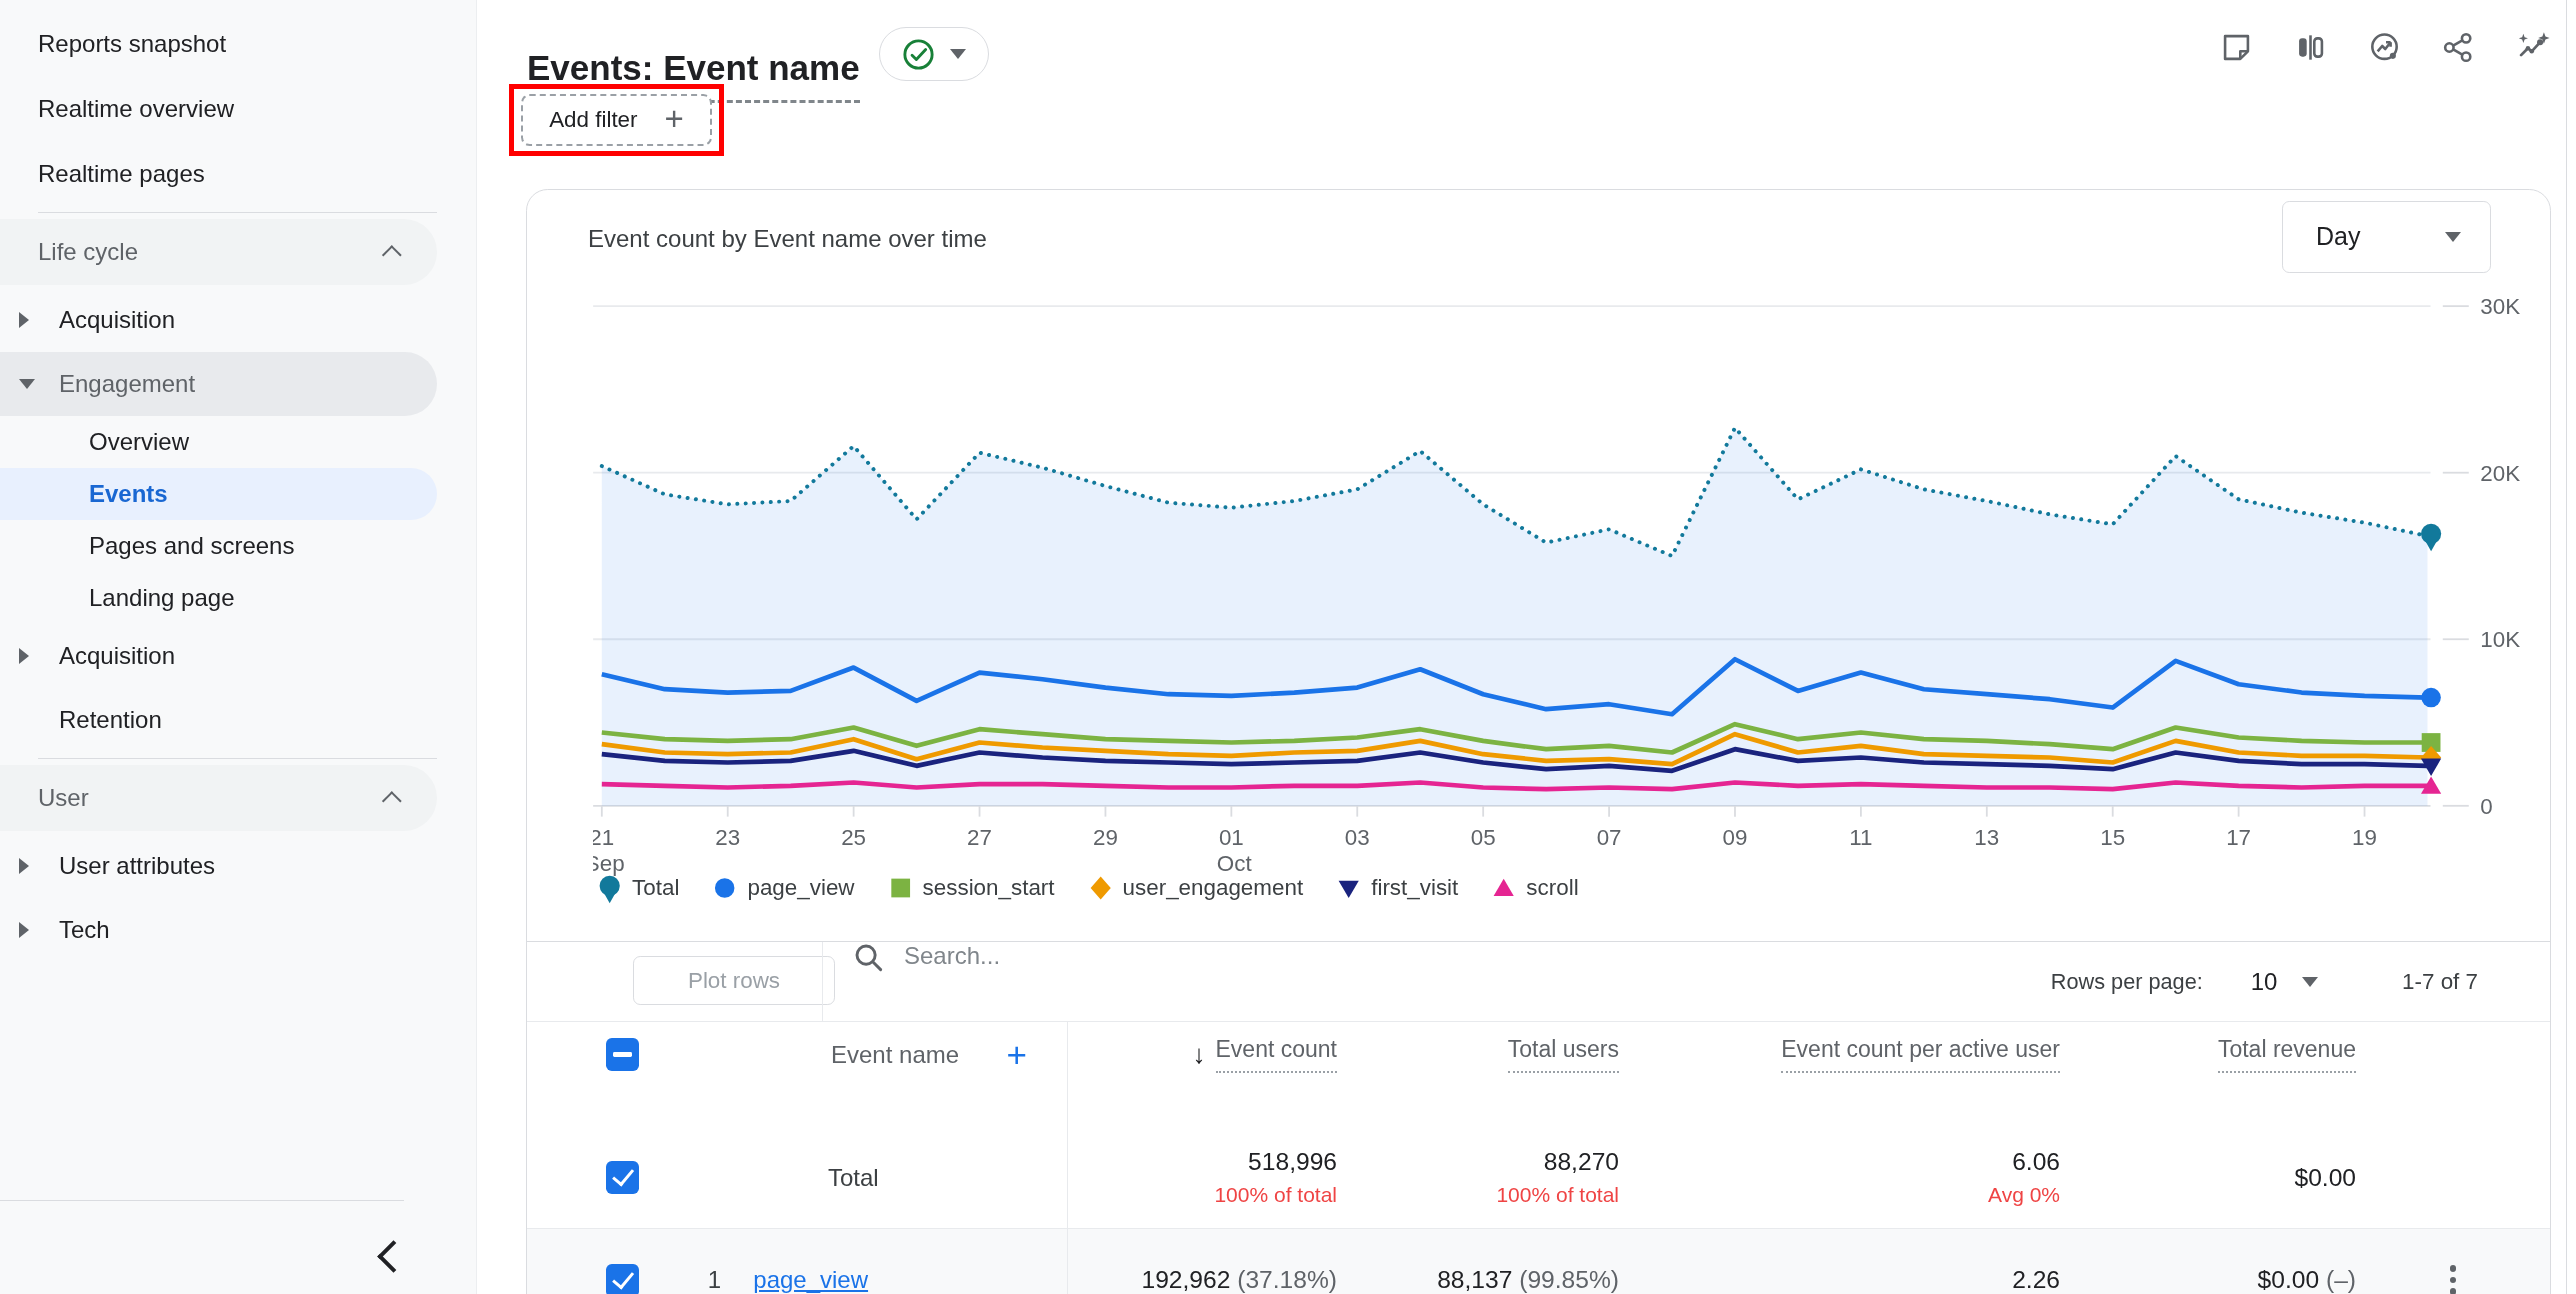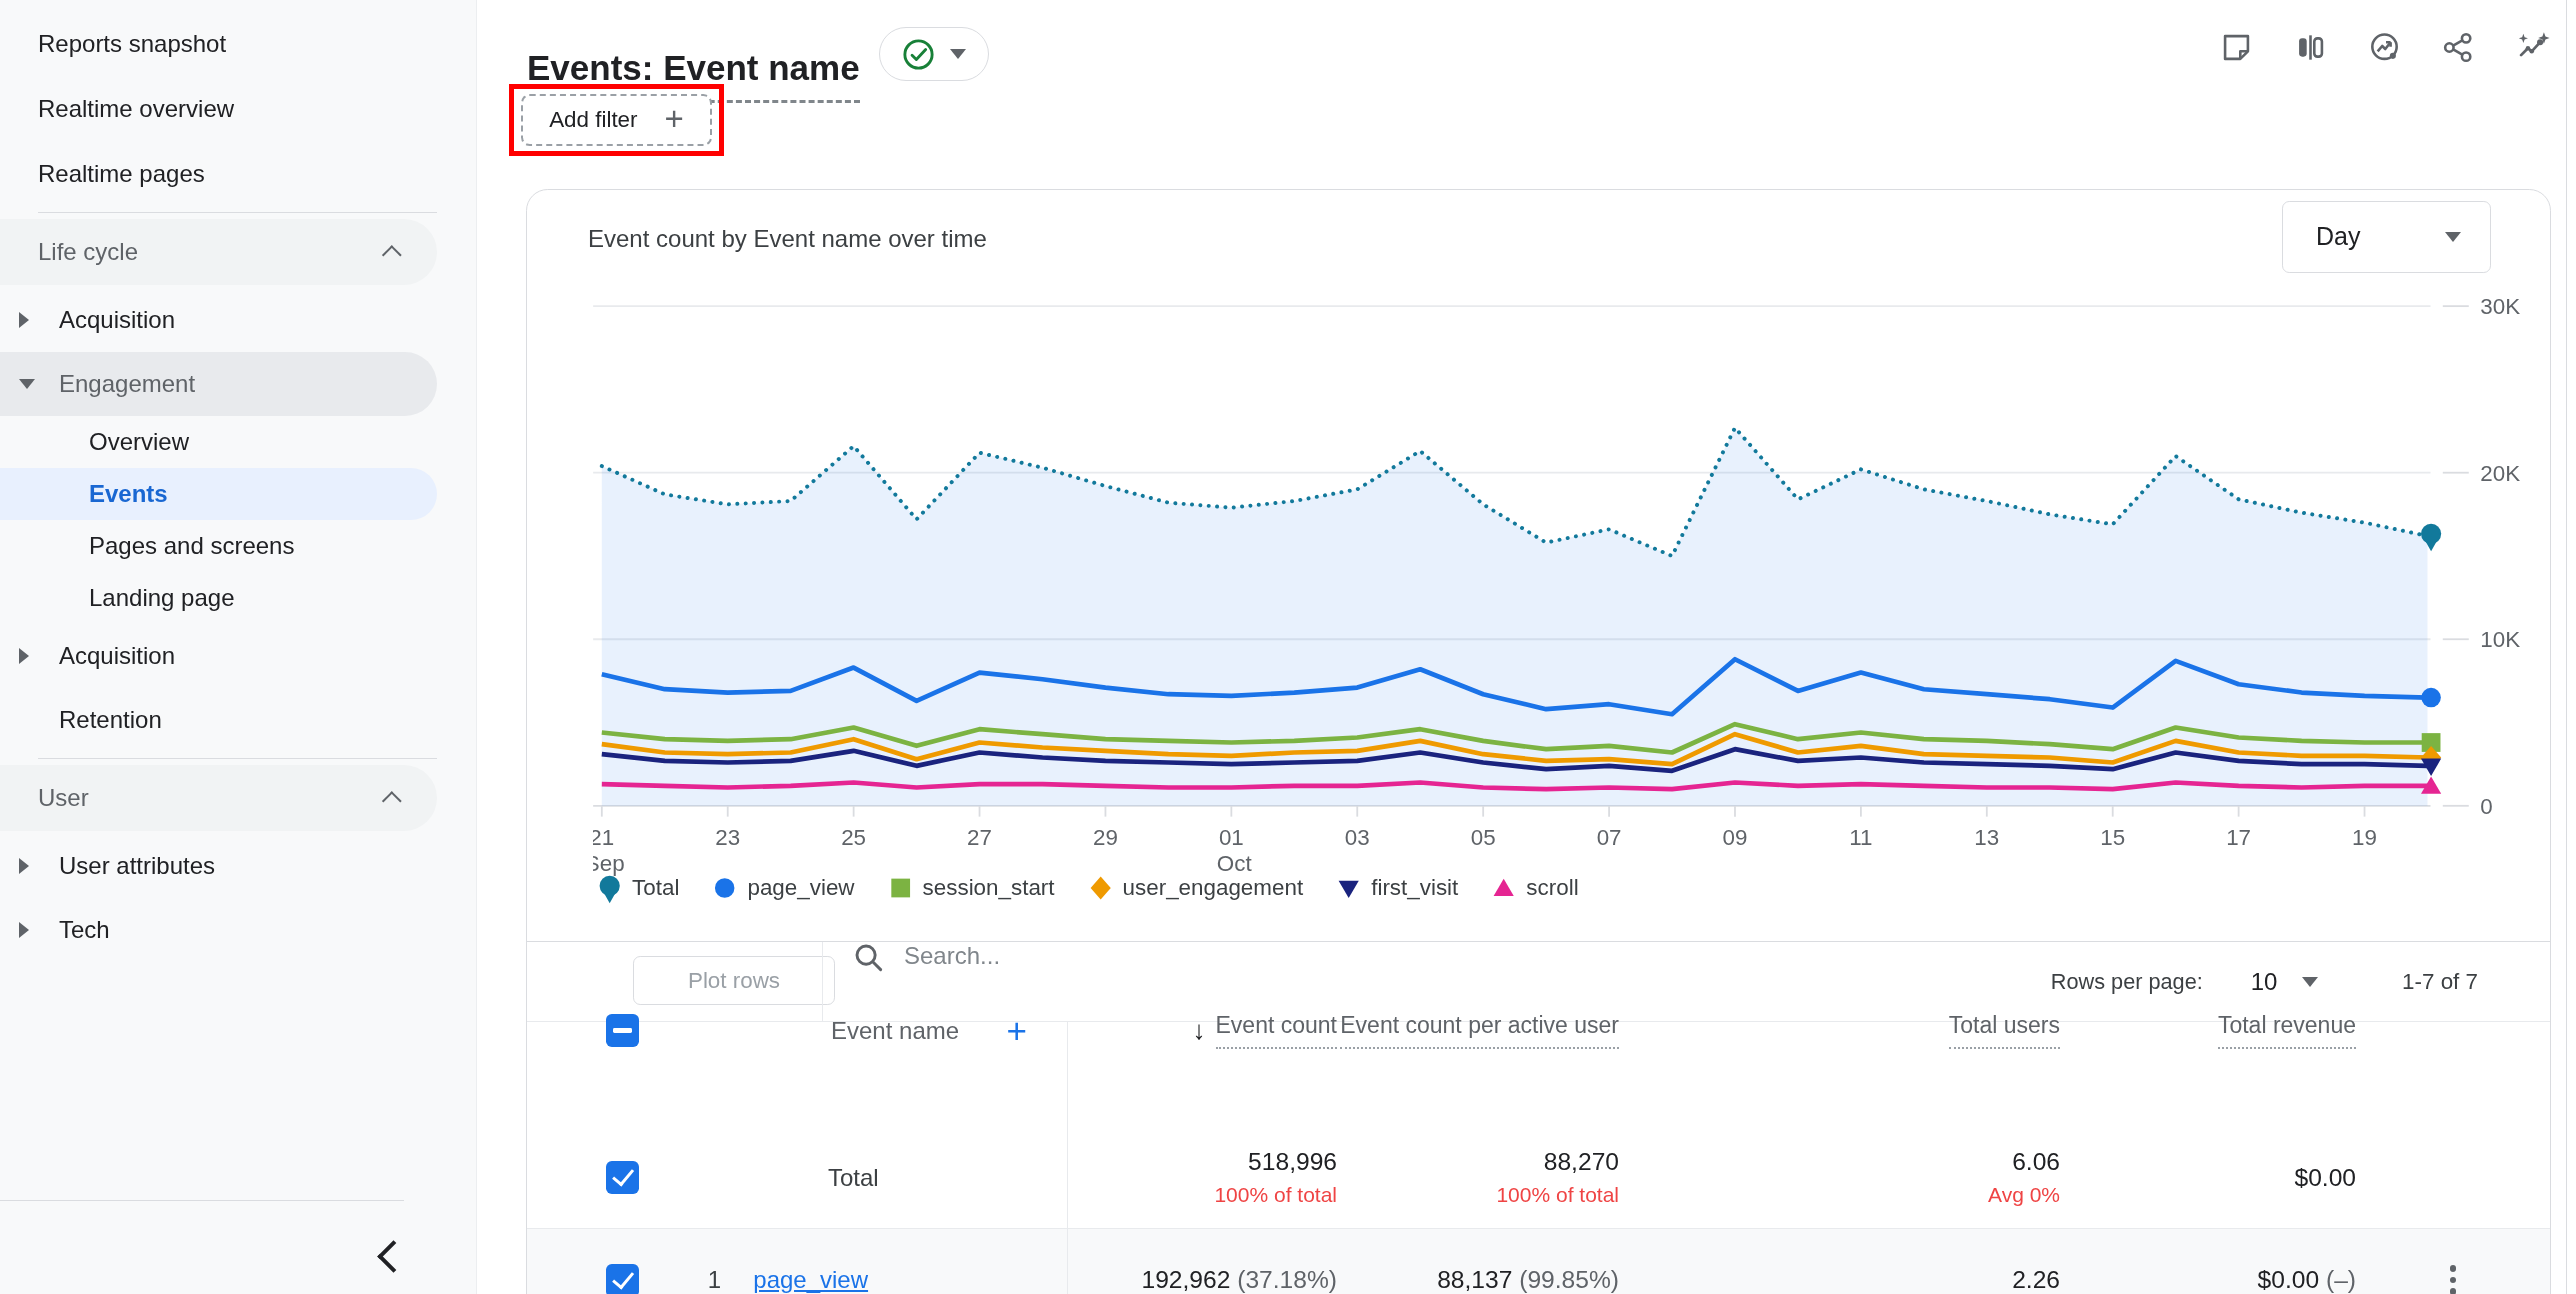--- a/index.html
+++ b/index.html
@@ -50,21 +50,21 @@
   #toolbar-vdiv{position:absolute;left:295px;top:0;width:1.4px;height:100%;background:#e8eaed;}
   #search-box{position:absolute;left:326px;top:0;height:100%;display:flex;gap:19px;cursor:text;}
   #search-box .ph{font-size:24px;color:#80868b;}
   #pager{position:absolute;right:72px;top:0;height:100%;display:flex;align-items:center;font-size:21.7px;color:#3c4043;}
   #pager .rpp-val{font-size:24px;color:#202124;margin-left:48px;}
   #pager .caret-down{margin-left:24.6px;}
   #pager .range{margin-left:84px;font-size:22.4px;}
 
   
   .trow{display:grid;grid-template-columns:166px 43px 331px 270px 282px 441px 296px auto;align-items:center;position:absolute;left:0;width:100%;box-sizing:border-box;}
-  #tbl-header{top:788px;height:105px;}
+  #tbl-header{top:812px;height:105px;}
   #tbl-total{top:937px;height:101px;}
   #row-1{top:1038px;height:103px;background:#f8f9fa;border-top:1.4px solid #e8eaed;}
   #col-vdiv{position:absolute;left:540px;top:832px;height:324px;width:1.4px;background:#e8eaed;}
   .cell{display:flex;align-items:center;height:100%;box-sizing:border-box;}
   .c-check{padding-left:79px;}
   .c-idx{justify-content:center;font-size:24px;color:#3c4043;}
   .c-name{padding-left:17.3px;font-size:24px;color:#3c4043;}
   .c-name.hdr{padding-left:95px;justify-content:space-between;padding-right:40px;color:#5f6368;}
   .c-name .plus{color:#1a73e8;font-size:35px;font-weight:300;cursor:pointer;}
   .m{justify-content:flex-end;}
@@ -361,26 +361,26 @@
           <span class="plus">+</span>
         </div>
         <div class="cell m">
           <span class="m-h">
             <span class="sort-arrow">↓</span>
             <span class="hl">Event count</span>
           </span>
         </div>
         <div class="cell m">
           <span class="m-h">
+            <span class="hl">Total users</span>
+          </span>
+        </div>
+        <div class="cell m">
+          <span class="m-h">
             <span class="hl">Event count per active user</span>
-          </span>
-        </div>
-        <div class="cell m">
-          <span class="m-h">
-            <span class="hl">Total users</span>
           </span>
         </div>
         <div class="cell m">
           <span class="m-h">
             <span class="hl">Total revenue</span>
           </span>
         </div>
         <div class="cell c-kebab"></div>
       </div>
     <div id="tbl-total" class="trow">

